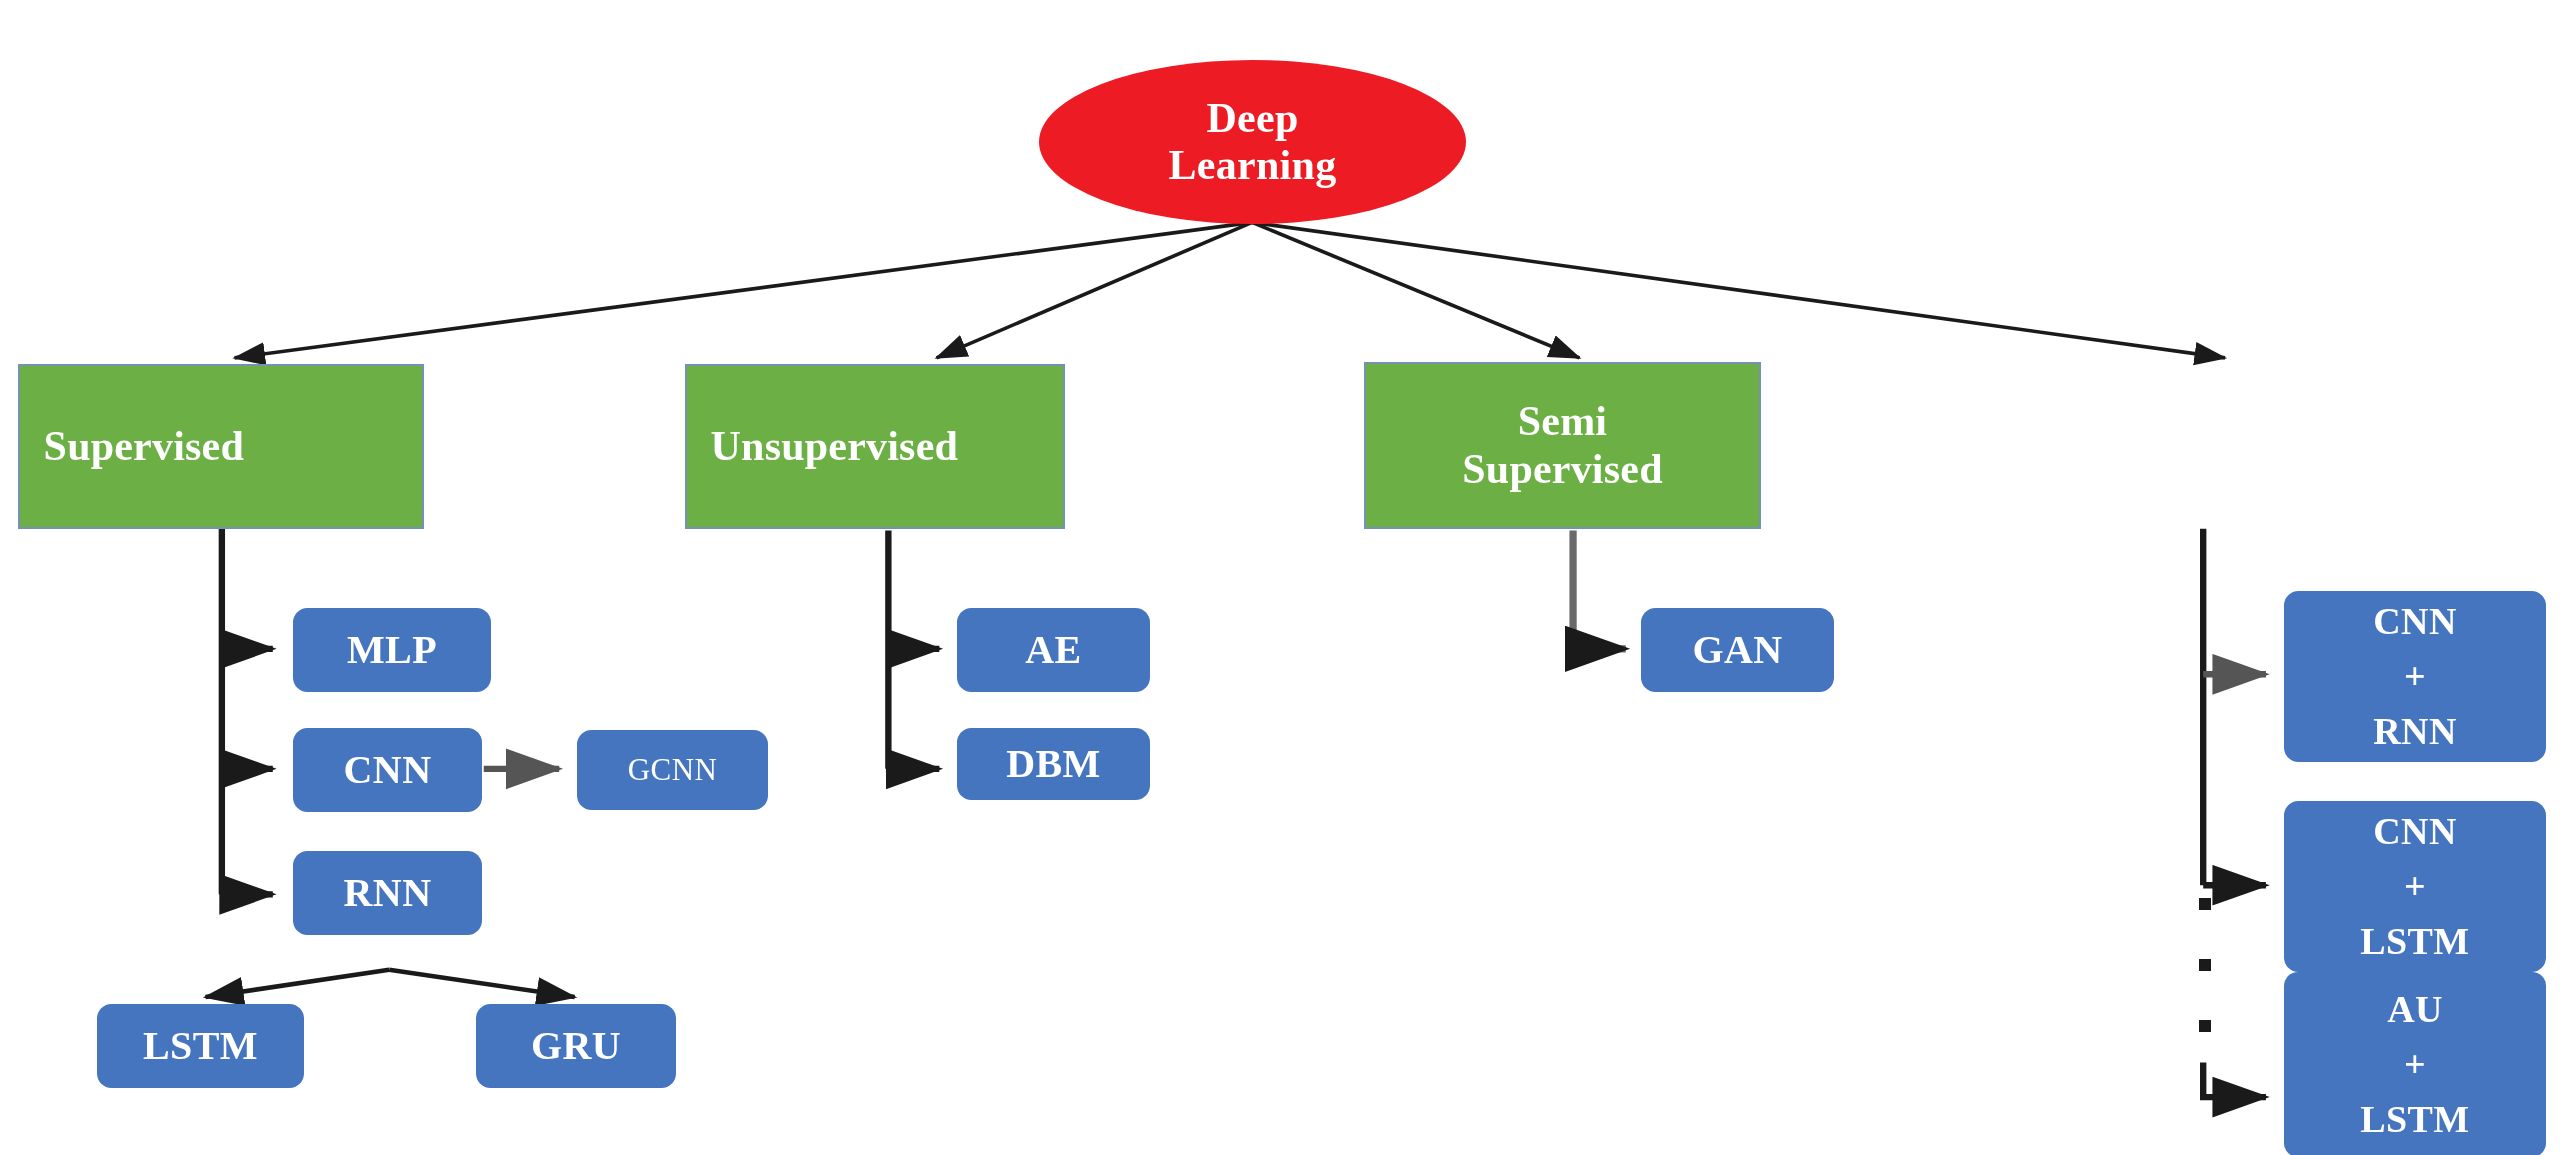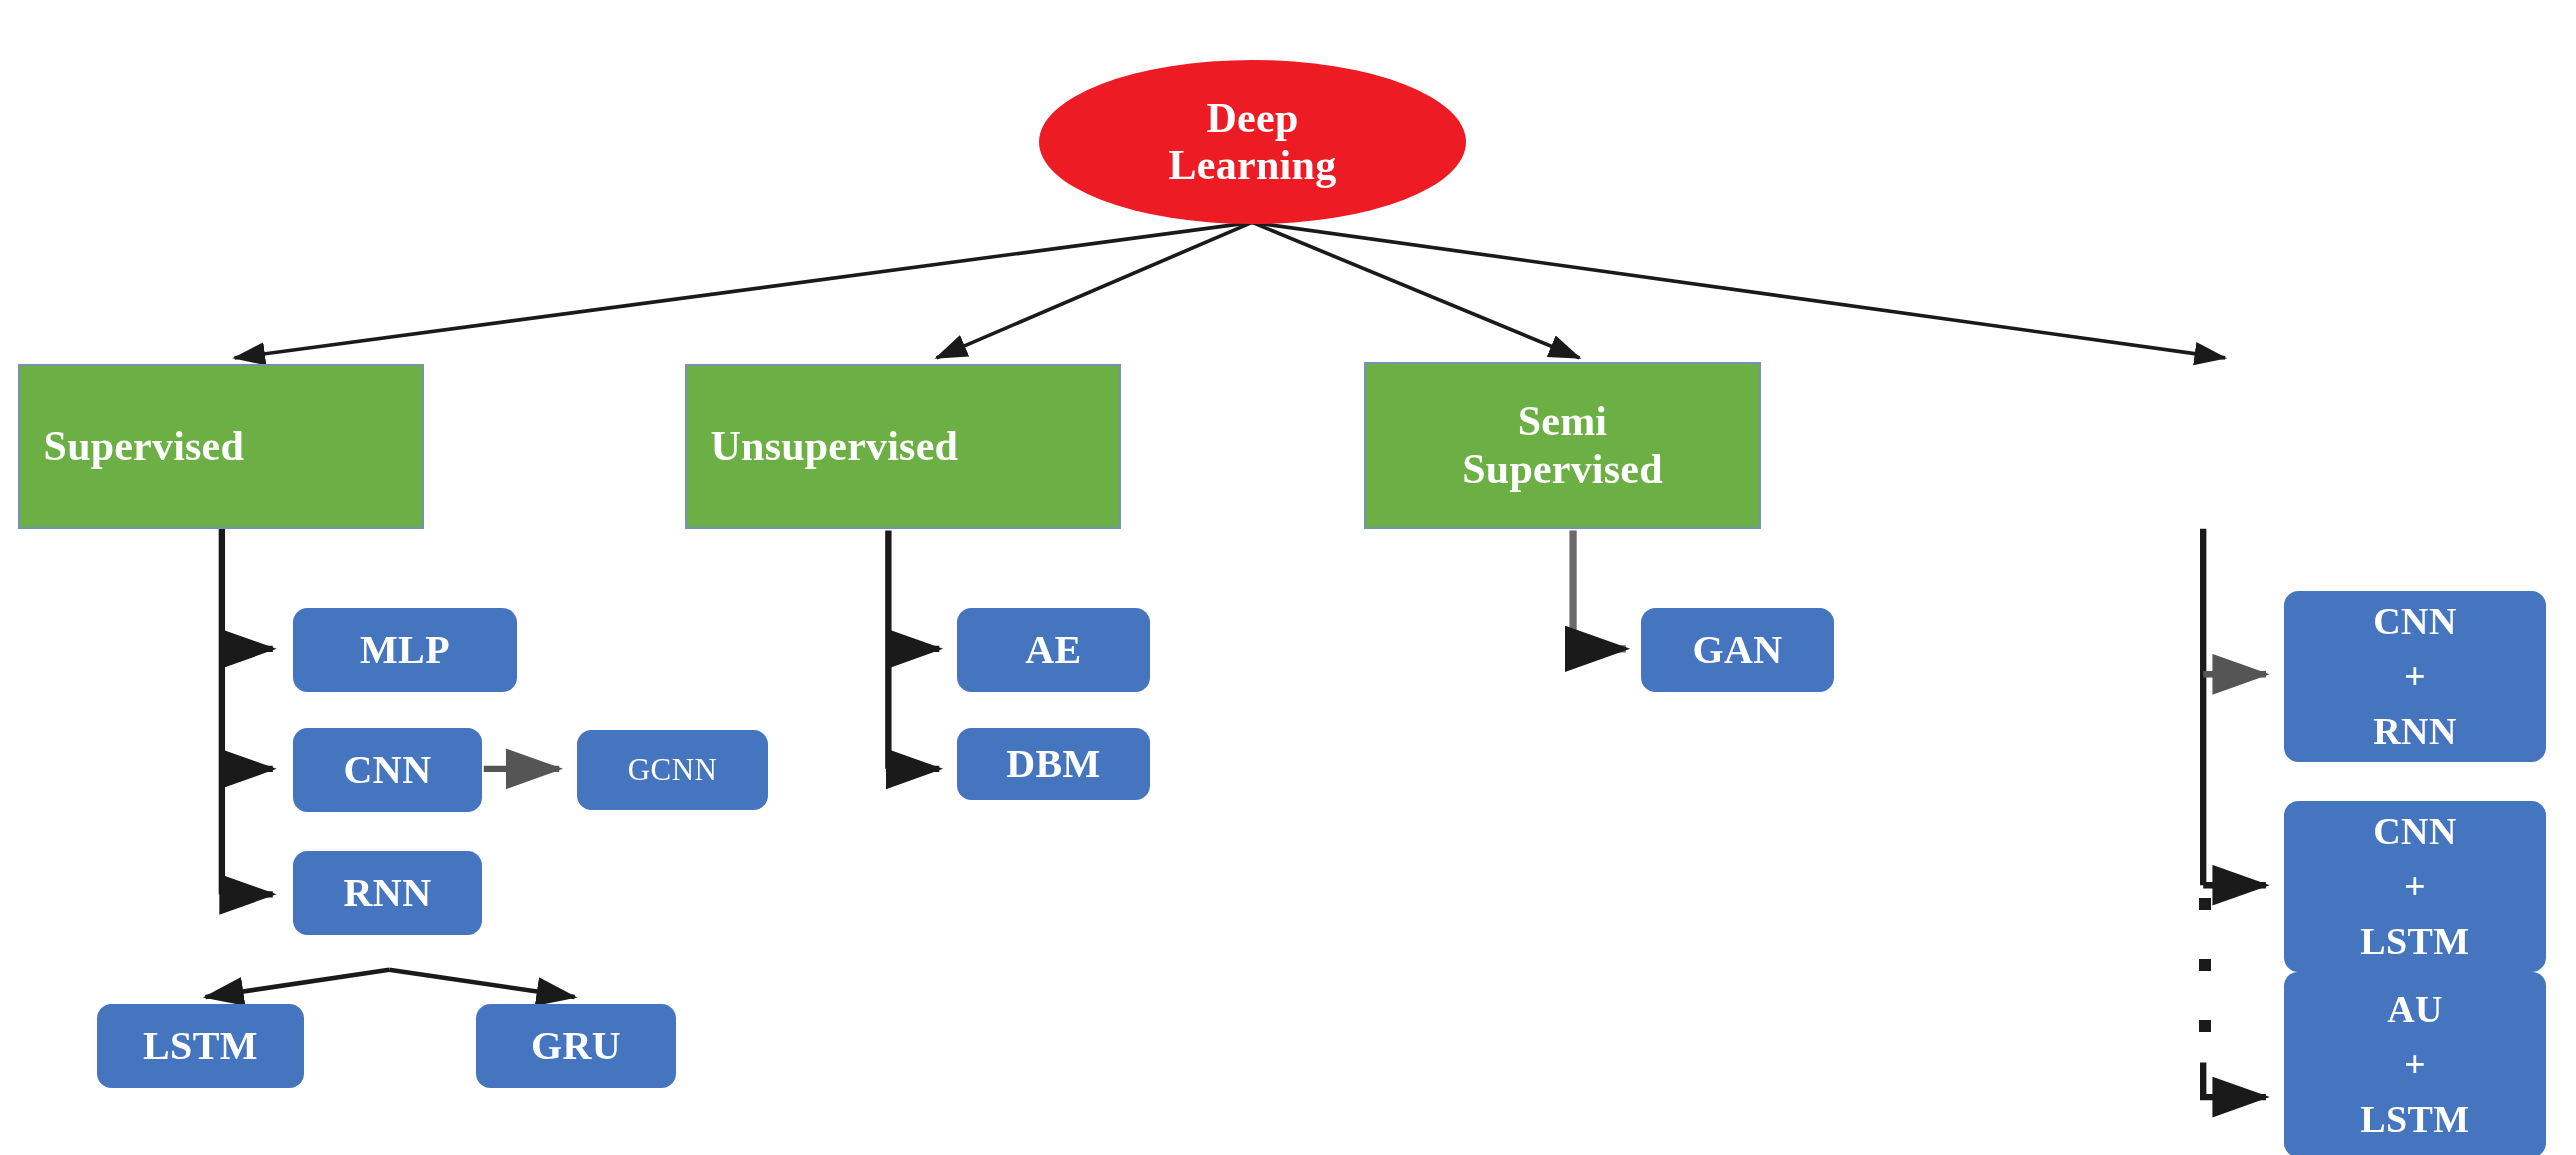--- a/index.html
+++ b/index.html
@@ -138,35 +138,35 @@
       <span>Learning</span>
     </div>
   </div>
 
   <div class="node cat-node left-align" style="left:18px; top:320px; width:406px; height:165px;">
     <div>
       <span>Supervised</span>
     </div>
   </div>
 
-  <div class="node cat-node left-align" style="left:685px; top:320px; width:436px; height:165px;">
+  <div class="node cat-node left-align" style="left:685px; top:320px; width:380px; height:165px;">
     <div>
       <span>Unsupervised</span>
     </div>
   </div>
 
   <div class="node cat-node" style="left:1364px; top:318px; width:397px; height:167px;">
     <div>
       <span>Semi</span>
       <span>Supervised</span>
     </div>
   </div>
 
 
-  <div class="node leaf-node" style="left:293px; top:564px; width:224px; height:84px;">
+  <div class="node leaf-node" style="left:293px; top:564px; width:198px; height:84px;">
     <span>MLP</span>
   </div>
 
   <div class="node leaf-node" style="left:293px; top:684px; width:189px; height:84px;">
     <span>CNN</span>
   </div>
 
   <div class="node leaf-node small-label" style="left:577px; top:686px; width:191px; height:80px;">
     <span>GCNN</span>
   </div>

